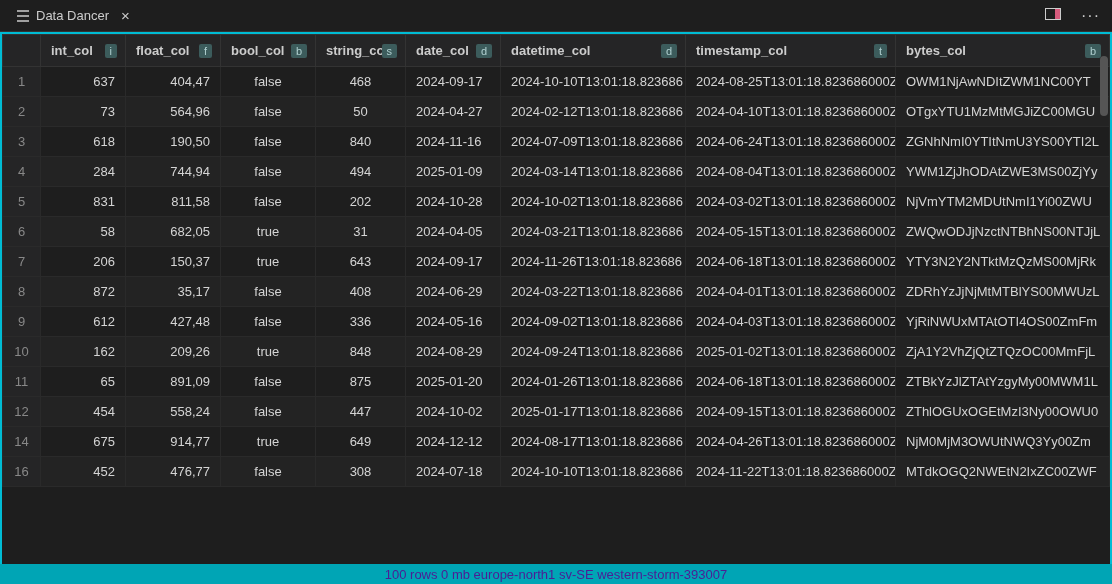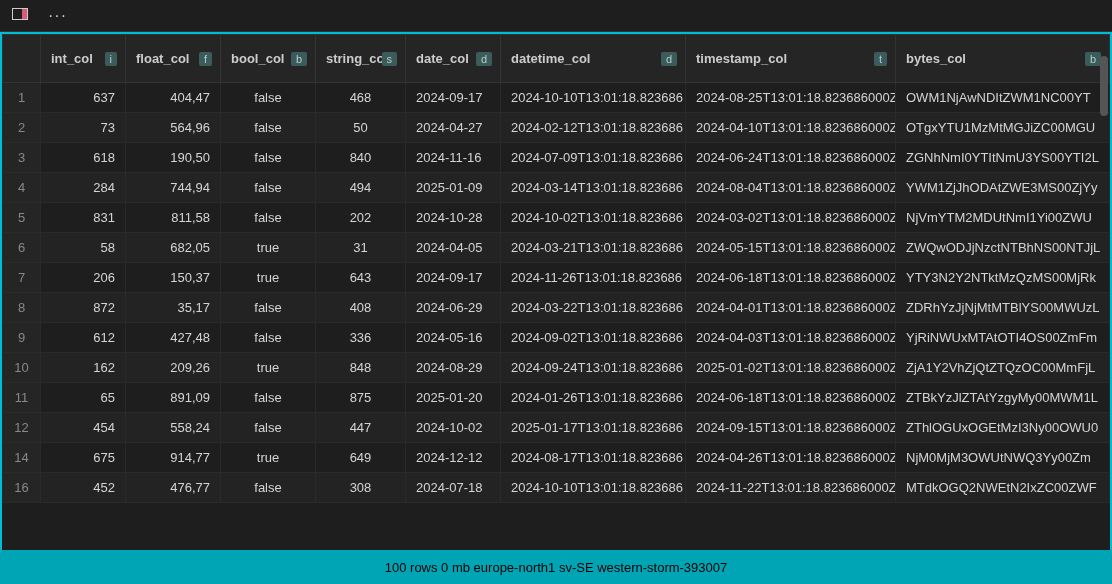--- a/index.html
+++ b/index.html
@@ -83,21 +83,21 @@
     table {
       border-collapse: collapse;
       width: 100%;
       table-layout: fixed;
     }
     thead th {
       background: #252526;
       color: #cccccc;
       font-weight: 600;
       text-align: left;
-      padding: 16px 10px;
+      padding: 8px 10px;
       border: 1px solid #333;
       position: relative;
       font-size: 13px;
       white-space: nowrap;
     }
     .type-badge {
       position: absolute;
       right: 8px;
       top: 50%;
       transform: translateY(-50%);
@@ -121,23 +121,23 @@
       text-align: center;
       font-weight: normal;
       width: 38px;
     }
     tbody tr:nth-child(even) td { background: #232323; }
     tbody tr:nth-child(odd) td { background: #1e1e1e; }
     .col-int, .col-float { text-align: right; }
     .col-bool, .col-string { text-align: center; }
     .col-date, .col-datetime, .col-timestamp, .col-bytes { text-align: left; }
     .statusbar {
-      height: 34px;
+      height: 20px;
       background: #00a5b5;
-      color: #000000;
+      color: #4c1d95;
       display: flex;
       align-items: center;
       justify-content: center;
       font-size: 13px;
       font-weight: 500;
     }
     .vscroll {
       position: absolute;
       right: 4px;
       top: 56px;
@@ -145,20 +145,29 @@
       height: 60px;
       background: #555;
       border-radius: 4px;
     }
     thead th.row-num-header { width: 38px; }
   </style>
 </head>
 <body>
 
 <div class="titlebar">
+  <div class="tab">
+    <span class="tab-icon">
+      <svg width="14" height="14" viewBox="0 0 14 14">
+          <path d="M1 2h12M1 7h12M1 12h12" stroke="#ccc" stroke-width="1.5"></path>
+        </svg>
+    </span>
+    <span>Data Dancer</span>
+    <span class="close-icon">×</span>
+  </div>
   <div class="titlebar-right">
     <span><span class="panel-icon"></span></span>
     <span class="more-icon">···</span>
   </div>
 </div>
 
 <div class="table-wrap">
   <div class="table-scroll">
     <table>
       <thead>

